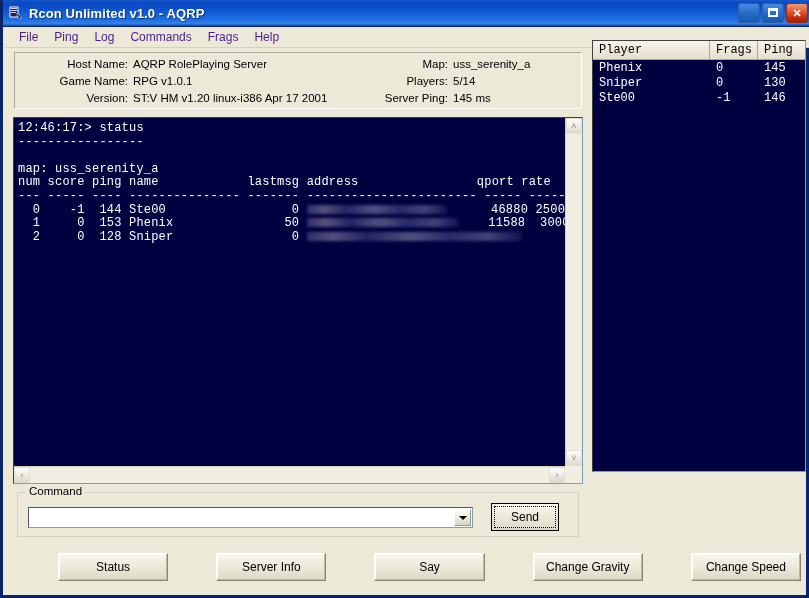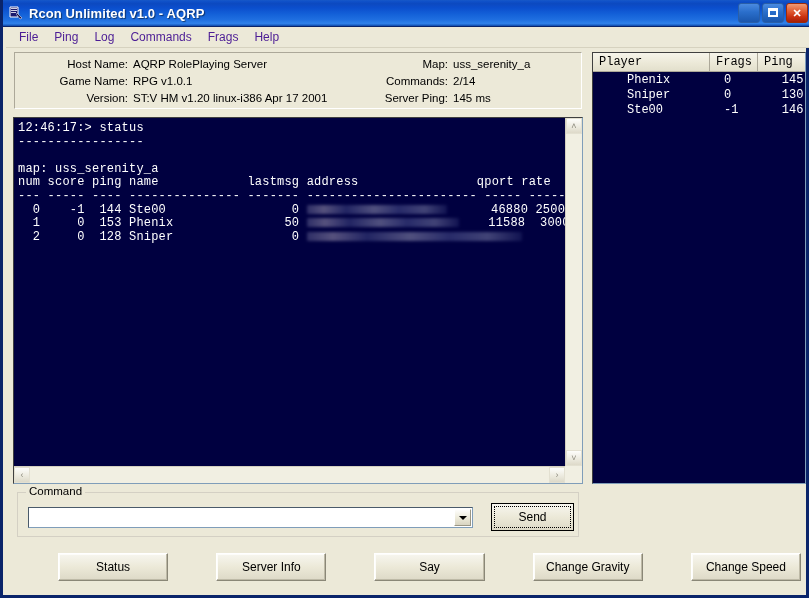--- a/index.html
+++ b/index.html
@@ -242,21 +242,21 @@
     line-height: 14px;
   }
   .vscroll .sb-btn.up { top: 0; left: 0; }
   .vscroll .sb-btn.down { bottom: 0; left: 0; }
   .hscroll .sb-btn.left { left: 0; top: 0; }
   .hscroll .sb-btn.right { right: 0; top: 0; }
 
   
   .player-panel {
     position: absolute;
-    left: 589px; top: 52px;
+    left: 589px; top: 40px;
     width: 214px; height: 432px;
     background: #000040;
     border: 1px solid #7f9db9;
     border-top-color: #404040;
     border-left-color: #404040;
     box-sizing: border-box;
     overflow: hidden;
   }
   .plist-header {
     display: flex;
@@ -287,21 +287,20 @@
     align-items: center;
   }
   .plist-cell {
     font-family: "Liberation Mono", "DejaVu Sans Mono", monospace;
     font-size: 12px;
     color: #ffffff;
     padding-left: 6px;
     box-sizing: border-box;
     white-space: nowrap;
     overflow: hidden;
-    margin-left: 28px;
   }
   .plist-cell.c0 { width: 117px; }
   .plist-cell.c1 { width: 48px; }
   .plist-cell.c2 { width: 47px; }
 
   
   .cmd-group {
     position: absolute;
     left: 14px; top: 492px;
     width: 562px; height: 45px;
@@ -355,21 +354,21 @@
     content: "";
     position: absolute;
     left: 4px; top: 6px;
     border-left: 4px solid transparent;
     border-right: 4px solid transparent;
     border-top: 4px solid #000;
   }
   .send-btn {
     position: absolute;
     left: 473px; top: 10px;
-    width: 83px; height: 28px;
+    width: 68px; height: 28px;
     background: linear-gradient(180deg,#f7f6ef 0%,#ece9d8 50%,#ddd9c7 100%);
     border: 1px solid #000000;
     box-sizing: border-box;
     font-size: 12px;
     color: #000;
     display: flex;
     align-items: center;
     justify-content: center;
     cursor: default;
   }
@@ -461,22 +460,22 @@
           <span class="info-label">Version:</span>
           <span class="info-value">ST:V HM v1.20 linux-i386 Apr 17 2001</span>
         </div>
       </div>
       <div class="info-col right">
         <div class="info-row">
           <span class="info-label">Map:</span>
           <span class="info-value">uss_serenity_a</span>
         </div>
         <div class="info-row">
-          <span class="info-label">Commands:</span>
-          <span class="info-value">2/14</span>
+          <span class="info-label">Players:</span>
+          <span class="info-value">5/14</span>
         </div>
         <div class="info-row">
           <span class="info-label">Server Ping:</span>
           <span class="info-value">145 ms</span>
         </div>
       </div>
     </div>
 
     <div class="console-wrap">
       <pre class="console-text"><span>12:46:17:&gt; status</span>

